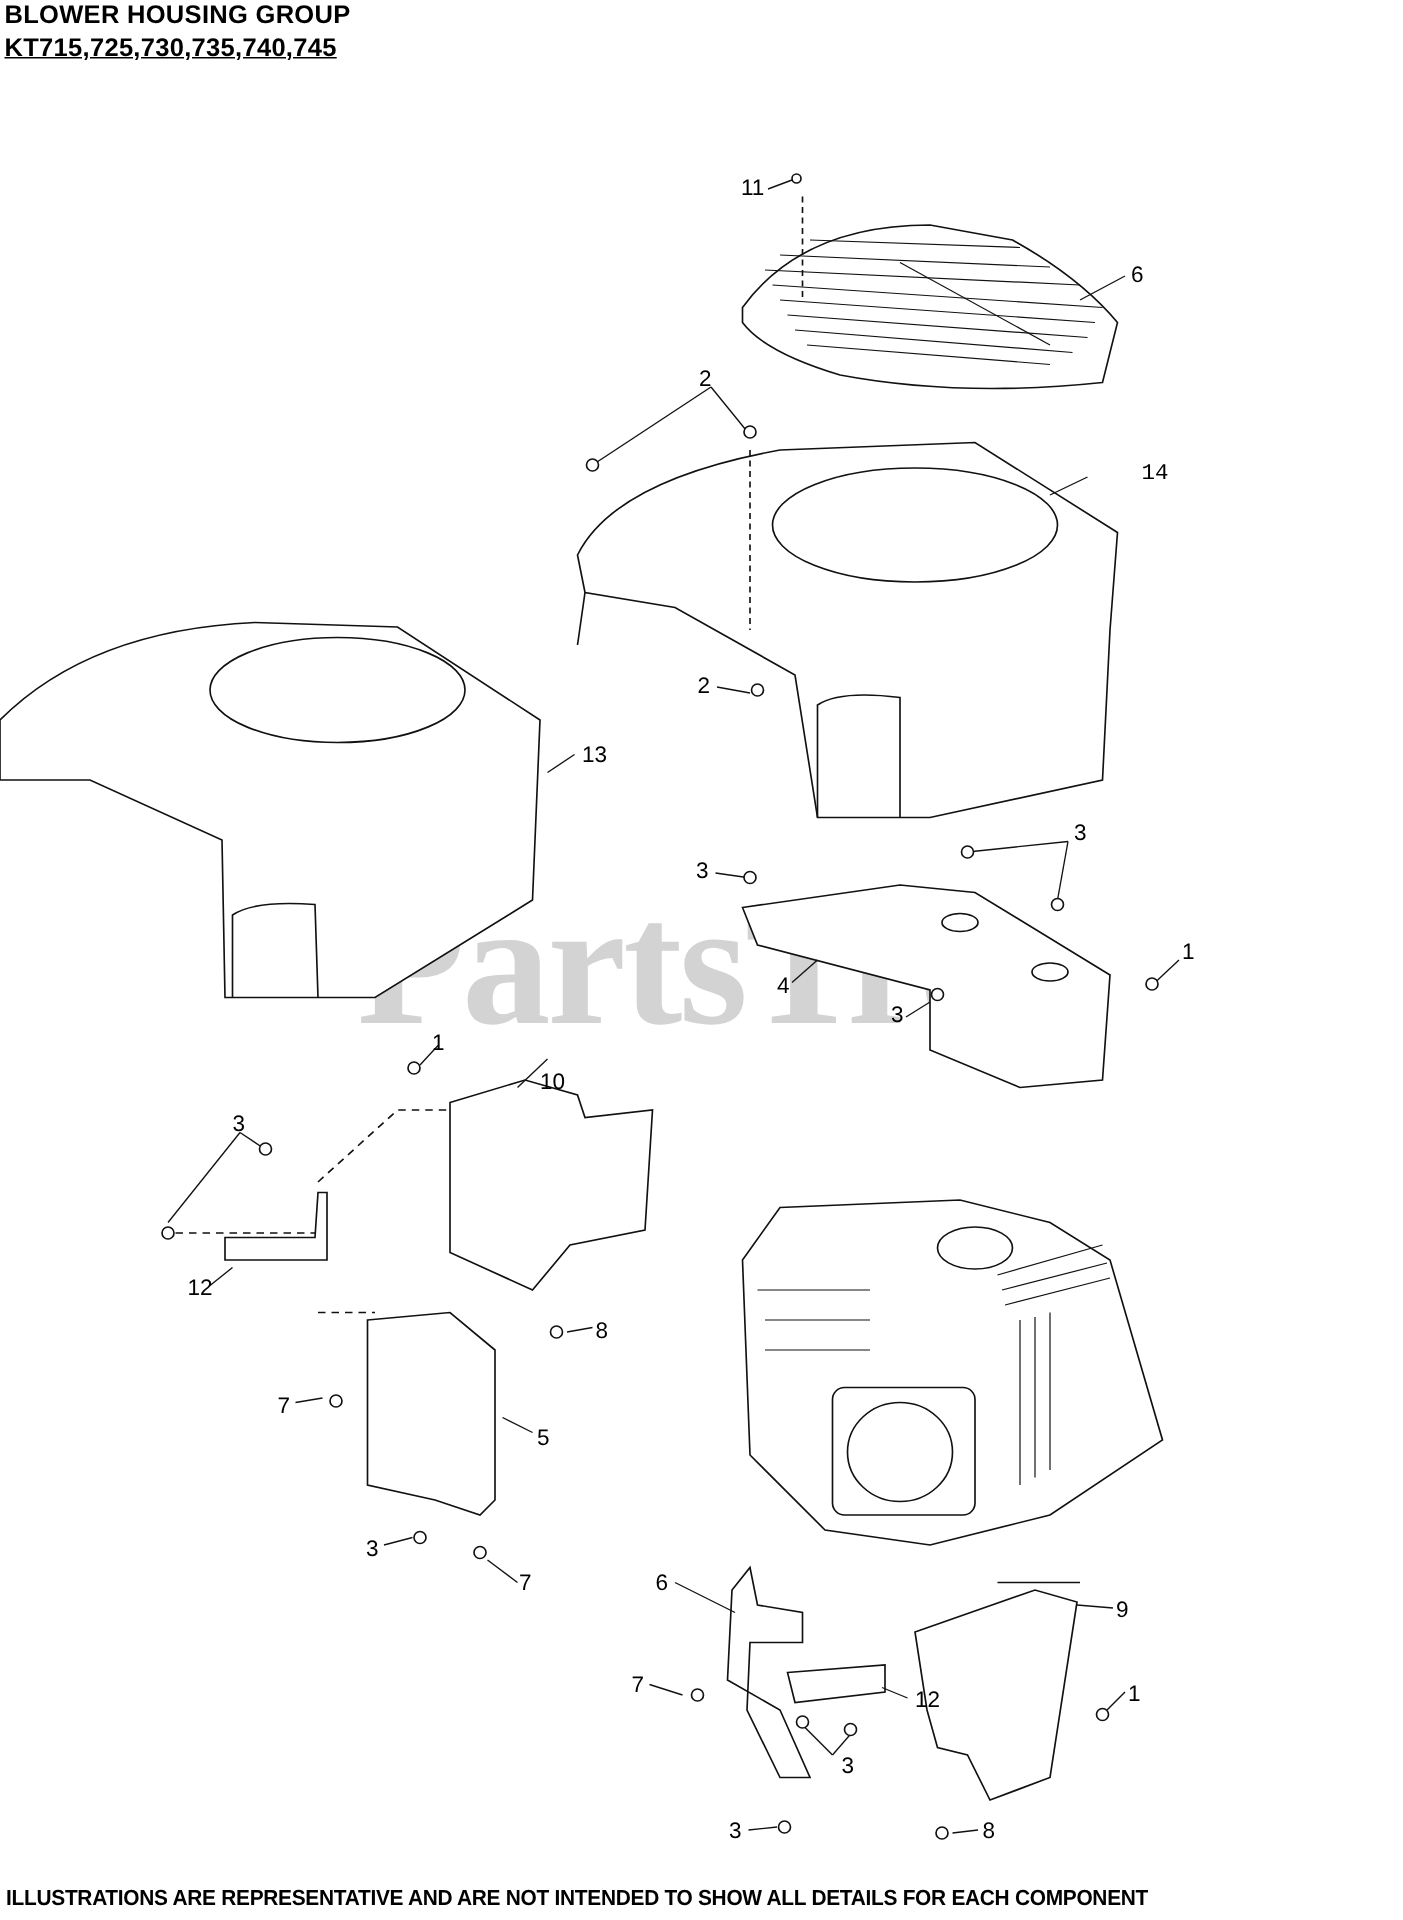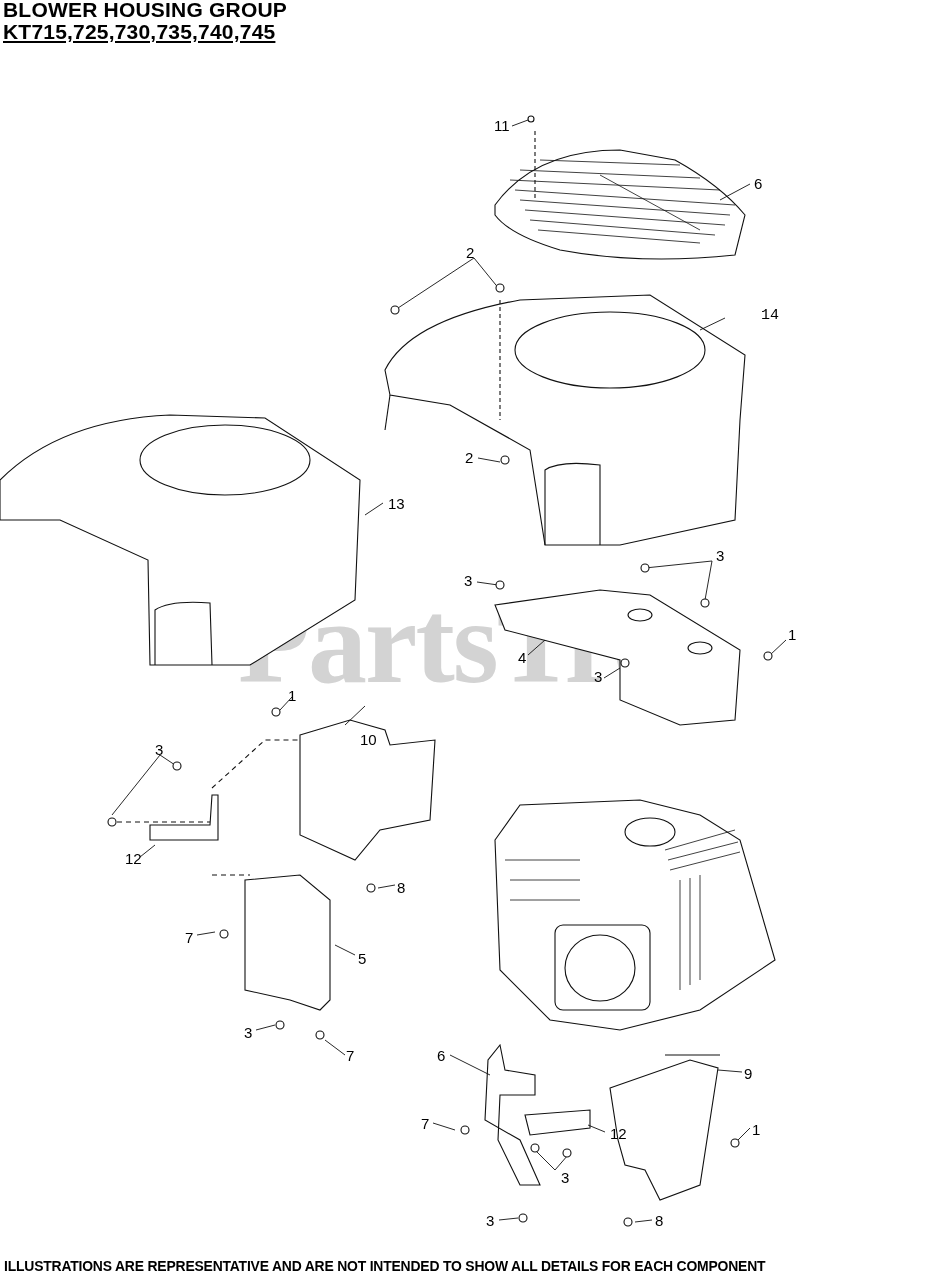--- a/index.html
+++ b/index.html
@@ -1,17 +1,17 @@
 <!DOCTYPE html>
 <html><head>
 <meta charset="utf-8">
 <style>
   html,body{margin:0;padding:0;background:#fff;}
   body{width:935px;height:1280px;position:relative;overflow:hidden;font-family:"Liberation Sans",sans-serif;color:#000;}
-  .title{position:absolute;left:3px;font-weight:bold;font-size:21px;letter-spacing:0.2px;line-height:20px;}
+  .title{position:absolute;left:3px;font-weight:bold;font-size:17px;letter-spacing:0.2px;line-height:20px;}
   .t1{top:0px;}
   .t2{top:22px;text-decoration:underline;}
   .footer{position:absolute;left:4px;bottom:6px;font-weight:bold;font-size:14.5px;letter-spacing:-0.2px;transform:scaleX(0.96);transform-origin:left;}
   .watermark{position:absolute;left:238px;top:575px;font-family:"Liberation Serif",serif;font-weight:bold;font-size:118px;color:#d3d3d3;letter-spacing:-2px;}
   .tm{position:absolute;left:675px;top:598px;font-size:18px;color:#0f172a;margin-top:32px;}
   svg.art{position:absolute;left:0;top:0;}
   .callout{position:absolute;font-size:15px;line-height:15px;}
 </style>
 </head>
 <body>
@@ -173,21 +173,21 @@
     <div class="callout" style="left: 466px; top: 245px;">2</div>
     <div class="callout" style="left: 761px; top: 308px; font-family: Liberation Mono, monospace;">14</div>
     <div class="callout" style="left: 465px; top: 450px;">2</div>
     <div class="callout" style="left: 388px; top: 496px; text-align: center;">13</div>
     <div class="callout" style="left: 716px; top: 548px;">3</div>
     <div class="callout" style="left: 464px; top: 573px;">3</div>
     <div class="callout" style="left: 788px; top: 627px;">1</div>
     <div class="callout" style="left: 518px; top: 650px;">4</div>
     <div class="callout" style="left: 594px; top: 669px;">3</div>
     <div class="callout" style="left: 288px; top: 688px;">1</div>
-    <div class="callout" style="left: 360px; top: 732px;">10</div>
+    <div class="callout" style="left: 360px; top: 714px;">10</div>
     <div class="callout" style="left: 155px; top: 742px;">3</div>
     <div class="callout" style="left: 125px; top: 851px;">12</div>
     <div class="callout" style="left: 397px; top: 880px;">8</div>
     <div class="callout" style="left: 185px; top: 930px;">7</div>
     <div class="callout" style="left: 358px; top: 951px;">5</div>
     <div class="callout" style="left: 244px; top: 1025px;">3</div>
     <div class="callout" style="left: 346px; top: 1048px;">7</div>
     <div class="callout" style="left: 437px; top: 1048px;">6</div>
     <div class="callout" style="left: 744px; top: 1066px;">9</div>
     <div class="callout" style="left: 421px; top: 1116px;">7</div>

